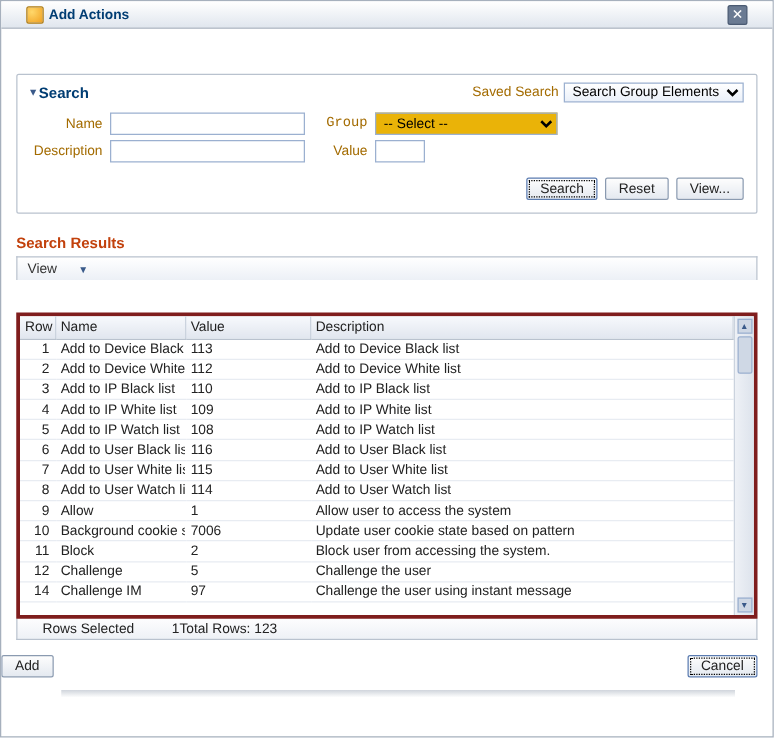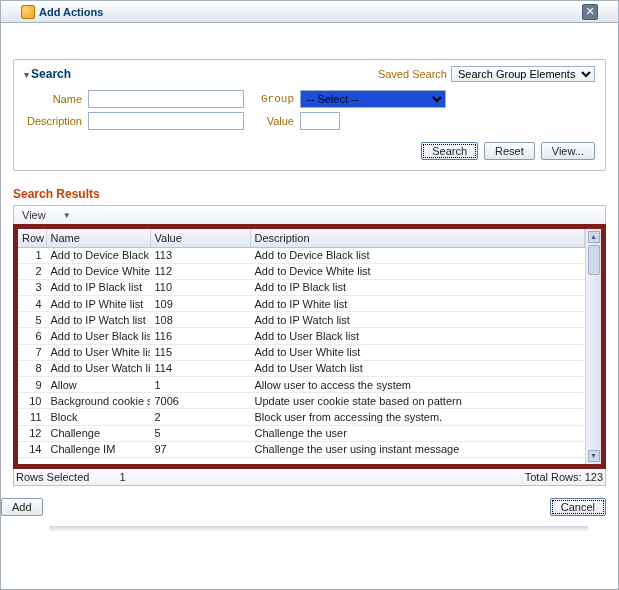--- a/index.html
+++ b/index.html
@@ -79,21 +79,21 @@
     border:1px solid #9bb0d0;
     padding:1px 3px;
     height:18px;
   }
   .txt-name { width:156px; }
   .txt-desc { width:156px; }
   .txt-value { width:40px; }
   select.group-select {
     font-size:11px; font-family:inherit;
     border:1px solid #9bb0d0;
-    background:#1d4ed8;
+    background:#eab308;
     padding:0 2px;
     height:18px;
     width:146px;
   }
   .btn-row {
     display:flex; justify-content:flex-end; gap:6px;
     margin-top:12px;
   }
   button.btn {
     font-size:11px; font-family:inherit;
@@ -118,24 +118,25 @@
     padding:2px 4px;
     display:flex;
   }
   .view-btn {
     display:flex; align-items:center; gap:17px;
     padding:1px 4px; cursor:pointer;
     font-size:11px;
   }
   .view-arrow { font-size:8px; color:#3a5a8a; }
   .table-wrap {
-    border:5px solid #7f1d1d;
+    border:3px solid #7f1d1d;
     position:relative;
     height:245px;
     display:flex;
+    margin-top:26px;
   }
   .table-scroll {
     overflow-y:hidden;
     flex:1;
   }
   table.grid {
     border-collapse:collapse;
     width:100%;
     table-layout:fixed;
   }
@@ -170,25 +171,25 @@
     background:linear-gradient(to right,#eef1f6,#dde3ec);
     border-left:1px solid #cbd3de;
     display:flex; flex-direction:column; align-items:center;
     justify-content:space-between;
     padding:2px 0;
   }
   .sb-btn { width:12px;height:12px;background:#cfd8e5;border:1px solid #9bb0d0;font-size:8px;line-height:10px;text-align:center;color:#3a5a8a;}
   .sb-thumb{ width:12px;height:30px;background:#cfd8e5;border:1px solid #9bb0d0;border-radius:2px;margin-top:2px;}
   .sb-track{flex:1;width:100%;}
   .status-bar {
-    display:flex; justify-content:space-between;
+    display:flex; justify-content:flex-start;
     border:1px solid #b9c2ce;
     border-top:none;
     background:linear-gradient(#fdfdfe,#eef1f6);
-    padding:2px 2px;
+    padding:2px 20px;
     font-size:11px;
     color:#222;
   }
   .rows-selected { display:flex; gap:30px; }
   .dialog-footer {
     display:flex; justify-content:space-between; gap:6px;
     padding:12px 12px 10px 0;
   }
   .bottom-shadow{
     height:6px;

